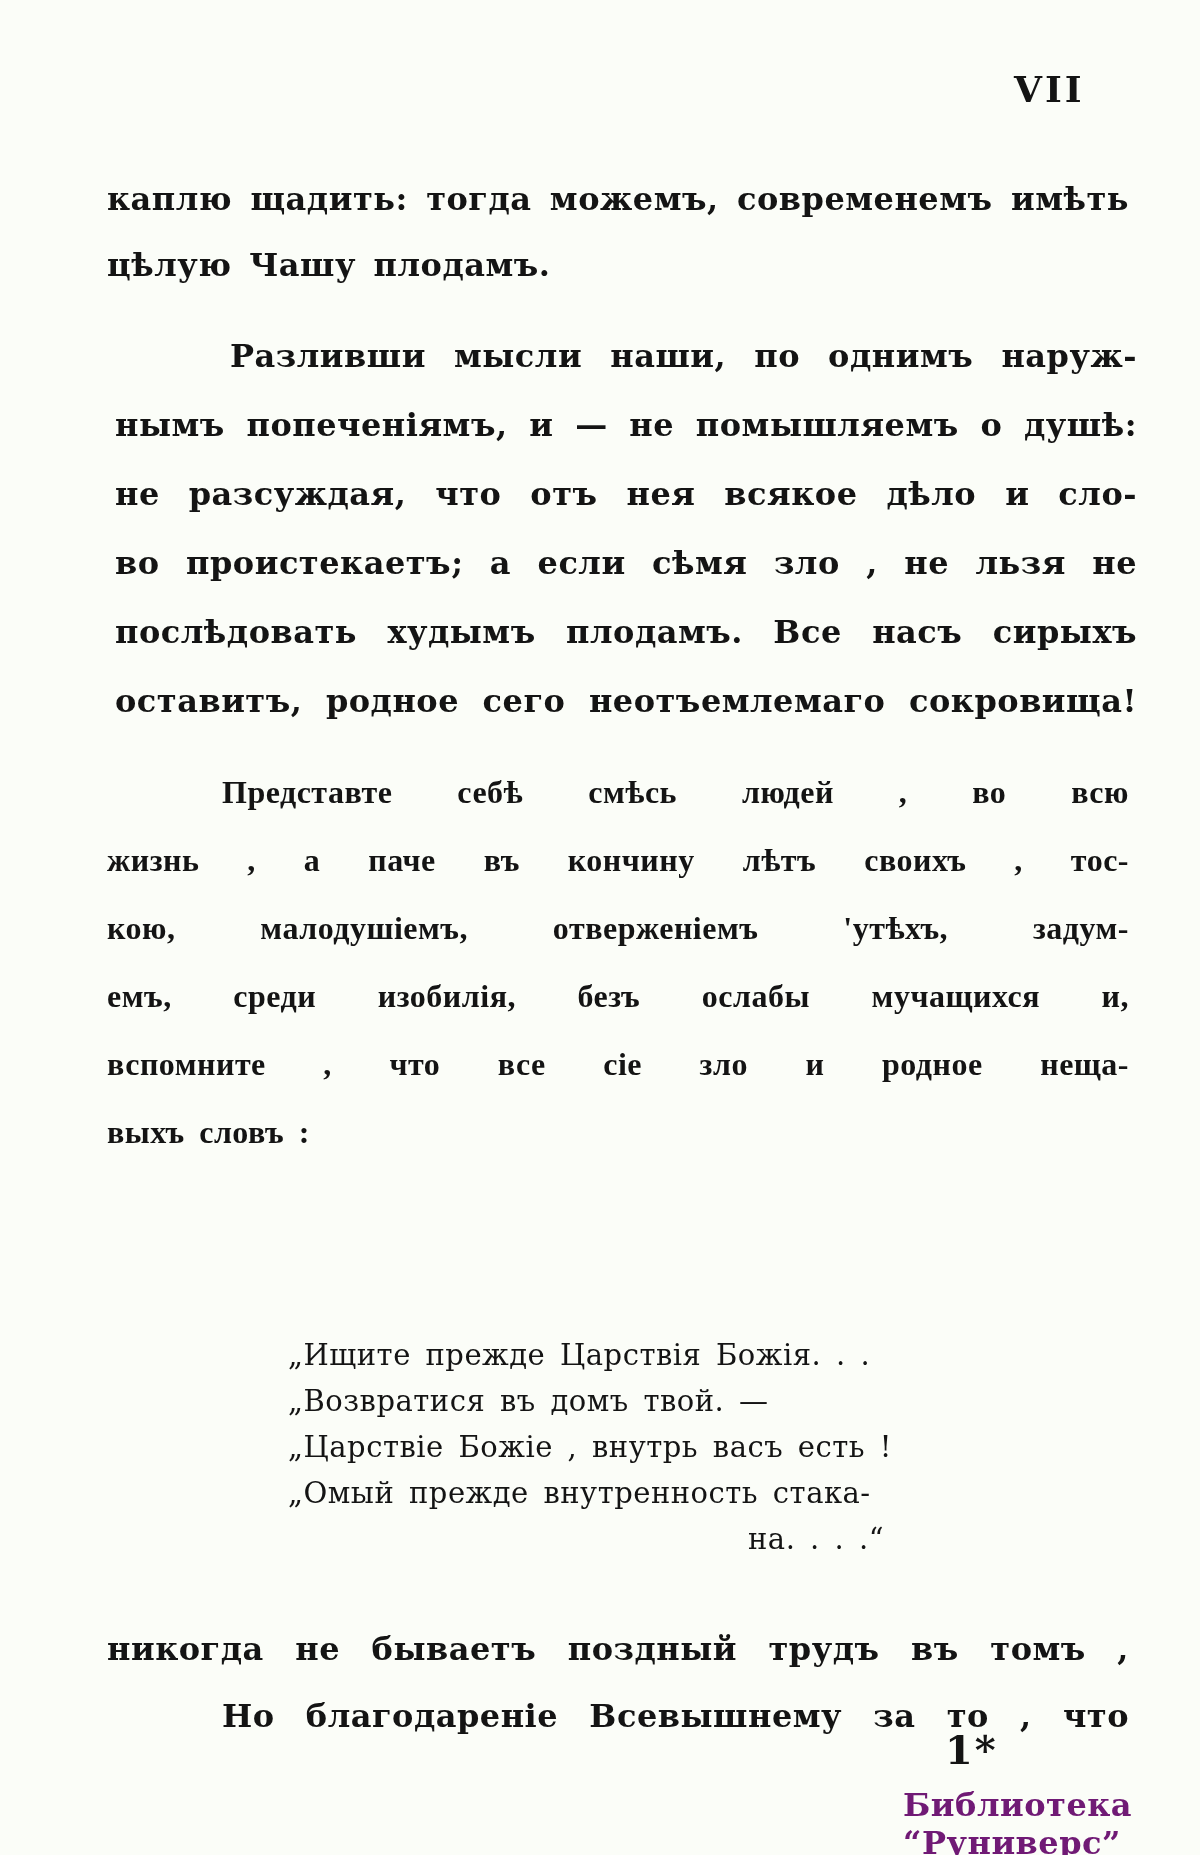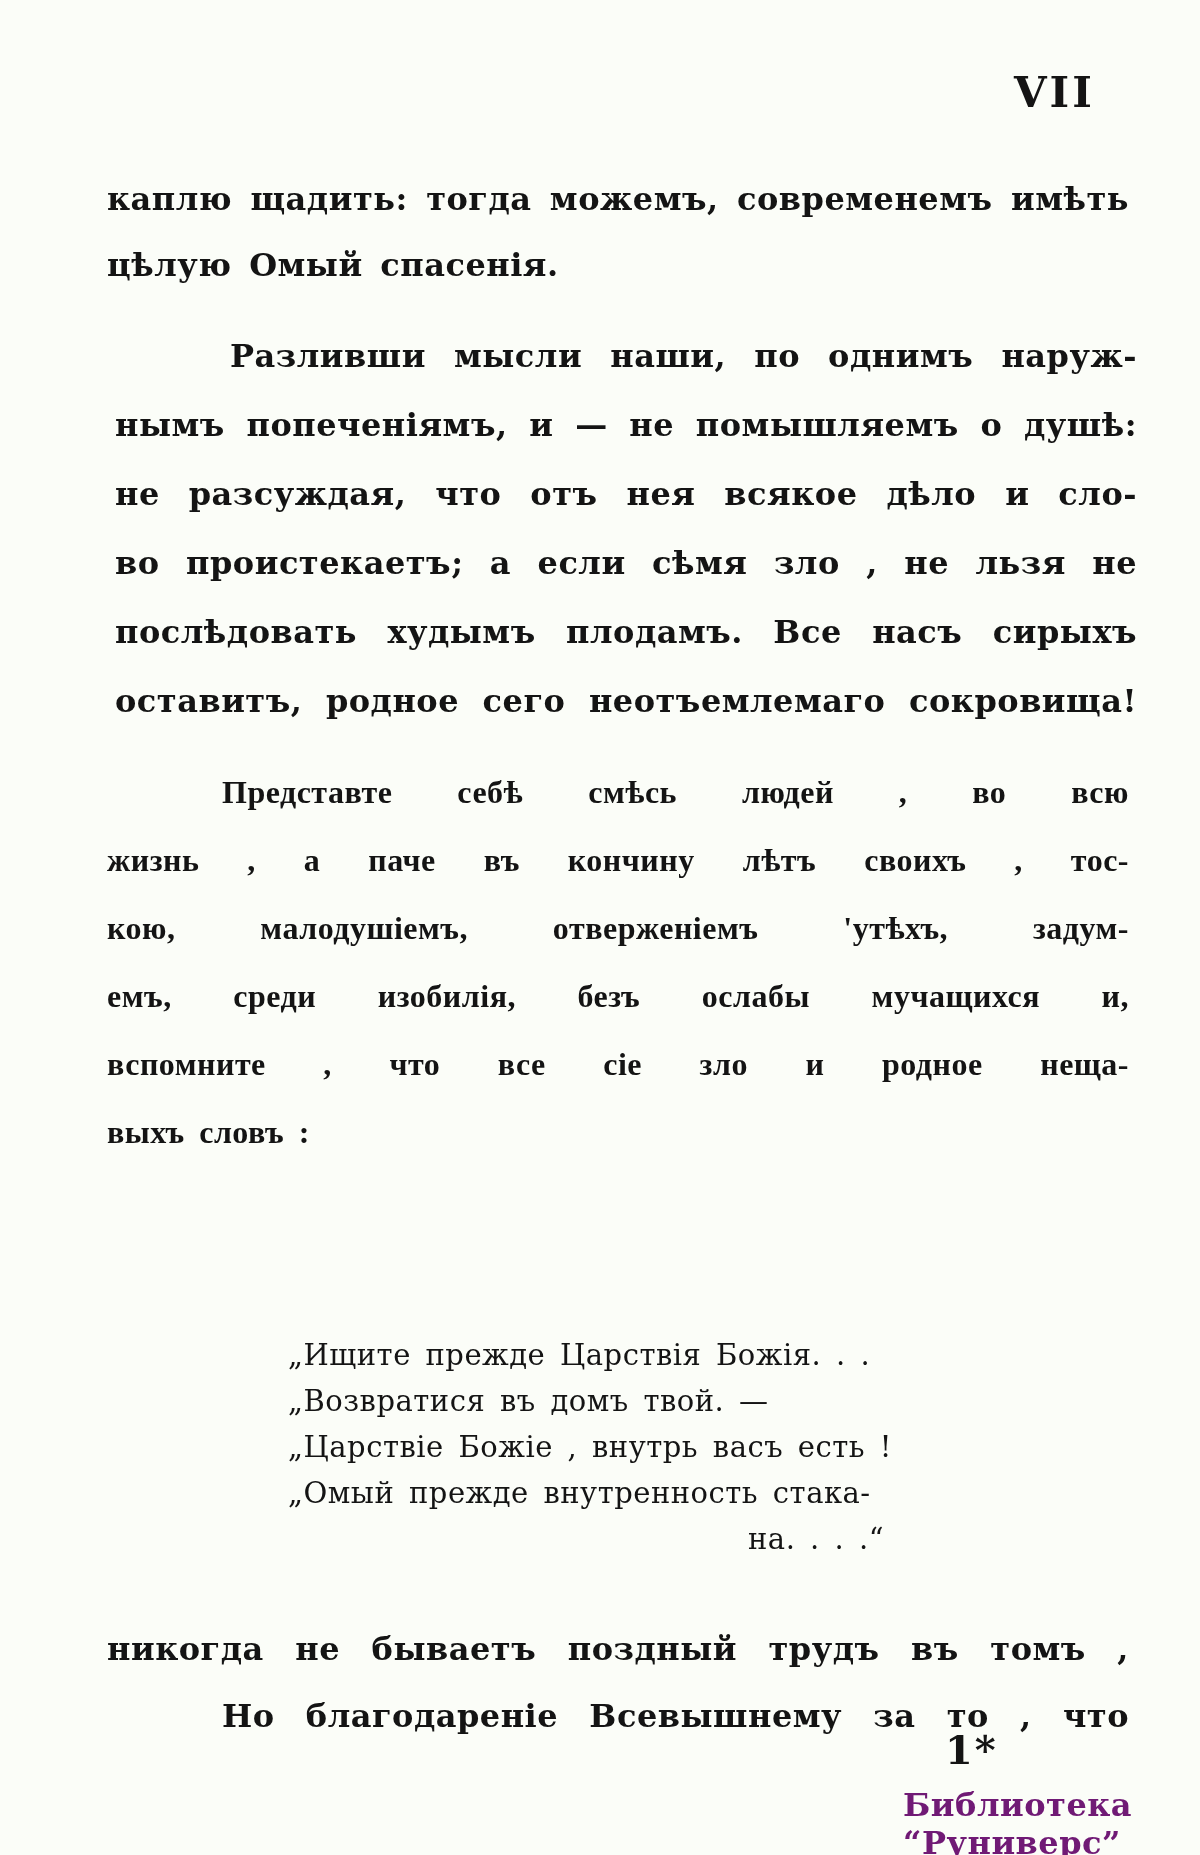--- a/index.html
+++ b/index.html
@@ -9,21 +9,21 @@
     height: 1855px;
     background: #fbfdf8;
     overflow: hidden;
     font-family: "DejaVu Serif", serif;
     color: #141414;
   }
   .page-number {
     position: absolute;
     top: 68px;
     left: 1014px;
-    font-size: 42px;
+    font-size: 36px;
     font-weight: bold;
     letter-spacing: 3px;
   }
   .textblock {
     position: absolute;
     left: 107px;
     width: 1022px;
     font-size: 32px;
     font-weight: bold;
     word-spacing: 6px;
@@ -68,21 +68,21 @@
 </style>
 </head>
 <body>
 
 <div class="page">
 
   <div class="page-number">VII</div>
 
   <div class="textblock" id="para1">
     <div class="line just">каплю щадить: тогда можемъ, современемъ имѣть</div>
-    <div class="line">цѣлую Омый спасенія.</div>
+    <div class="line">цѣлую Чашу плодамъ.</div>
   </div>
 
   <div class="textblock" id="para2">
     <div class="line just indent">Разливши мысли наши, по однимъ наруж-</div>
     <div class="line just">нымъ попеченіямъ, и — не помышляемъ о душѣ:</div>
     <div class="line just">не разсуждая, что отъ нея всякое дѣло и сло-</div>
     <div class="line just">во проистекаетъ; а если сѣмя зло , не льзя не</div>
     <div class="line just">послѣдовать худымъ плодамъ. Все насъ сирыхъ</div>
     <div class="line just">оставитъ, родное сего неотъемлемаго сокровища!</div>
   </div>

